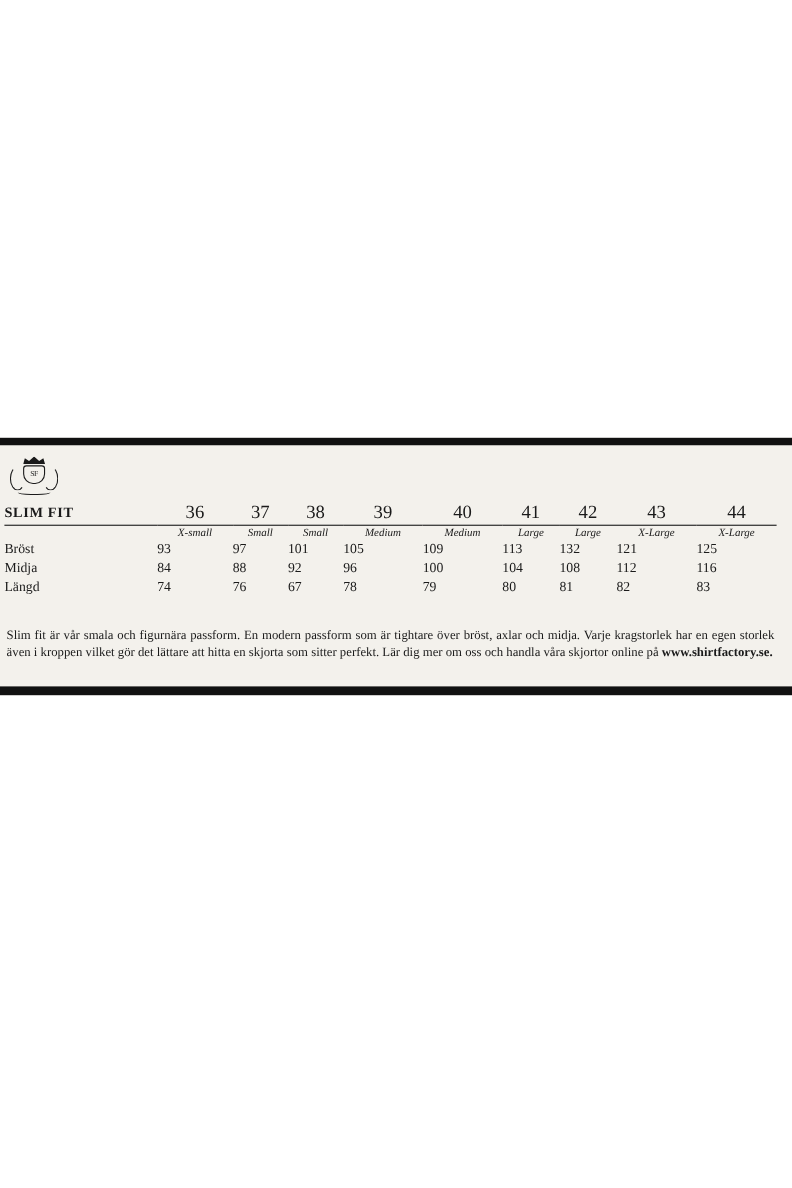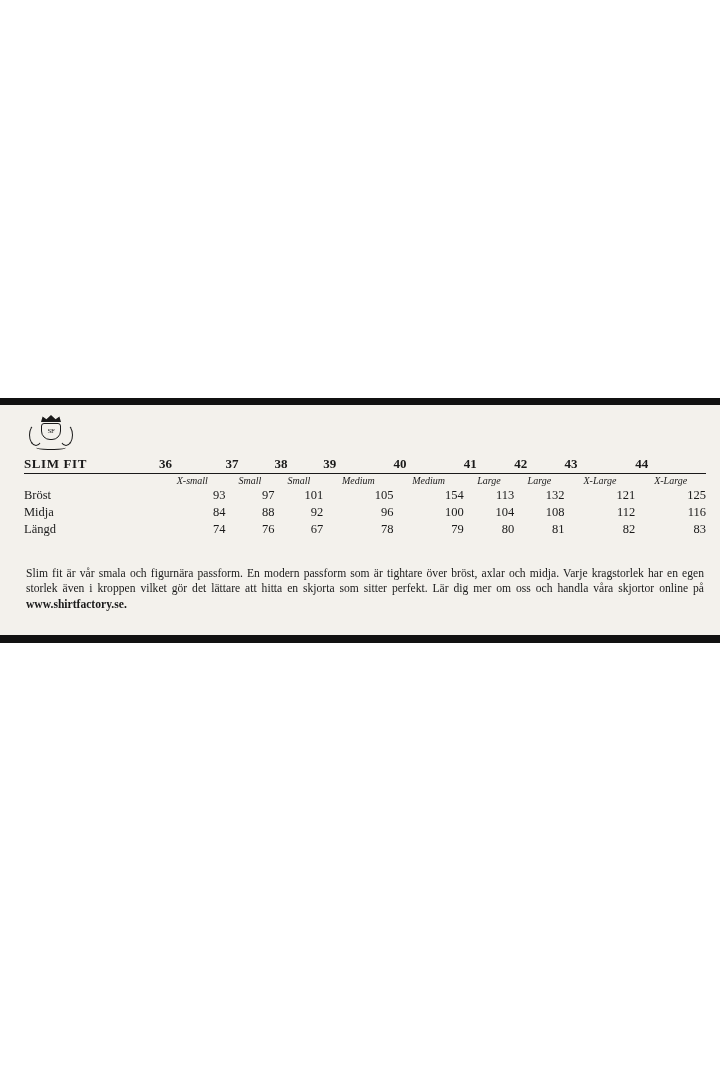--- a/index.html
+++ b/index.html
@@ -29,21 +29,21 @@
     height: 7px;
     background: #111111;
     width: 100%;
   }
   .card-rule-bottom {
     height: 8px;
     background: #111111;
     width: 100%;
   }
   .card-body {
-    padding: 8px 14px 12px 24px;
+    padding: 8px 14px 12px 4px;
     background: #f3f1ec;
   }
 
   
   .logo-row {
     height: 42px;
     display: flex;
     align-items: flex-end;
     padding-left: 4px;
   }
@@ -111,34 +111,34 @@
     font-size: 13px;
     font-weight: bold;
     font-variant: small-caps;
     letter-spacing: 0.6px;
     text-align: left;
     padding-bottom: 4px;
     white-space: nowrap;
     margin-top: 28px;
   }
   .num-head {
-    font-size: 13px;
+    text-align: center;
+    font-size: 17px;
     padding-bottom: 4px;
-    font-weight: bold;
   }
   .head-row td { border-bottom: 1.3px solid #1a1a1a; }
   .alpha-row td {
     text-align: center;
     font-style: italic;
     font-size: 10px;
     padding-top: 4px;
     padding-bottom: 1px;
   }
   .alpha-row td.rowlabel { font-style: normal; }
-  .measure-row td { text-align: right; font-size: 12.5px; }
+  .measure-row td { text-align: left; font-size: 12.5px; }
   td.rowlabel {
     text-align: left;
     font-size: 12.5px;
     white-space: nowrap;
     padding-left: 2px;
   }
 
   .desc {
     margin-top: 28px;
     font-size: 11.6px;
@@ -194,21 +194,21 @@
           <td>X-Large</td>
           <td>X-Large</td>
         </tr>
 
         <tr class="measure-row">
           <td class="rowlabel">Bröst</td>
           <td>93</td>
           <td>97</td>
           <td>101</td>
           <td>105</td>
-          <td>154</td>
+          <td>109</td>
           <td>113</td>
           <td>132</td>
           <td>121</td>
           <td>125</td>
         </tr>
 
         <tr class="measure-row">
           <td class="rowlabel">Midja</td>
           <td>84</td>
           <td>88</td>

